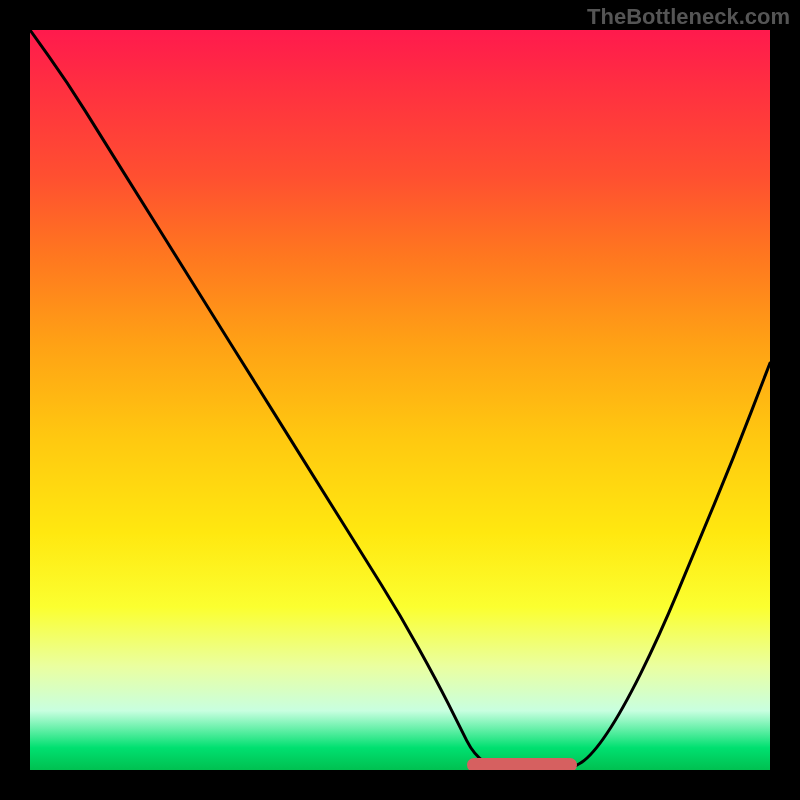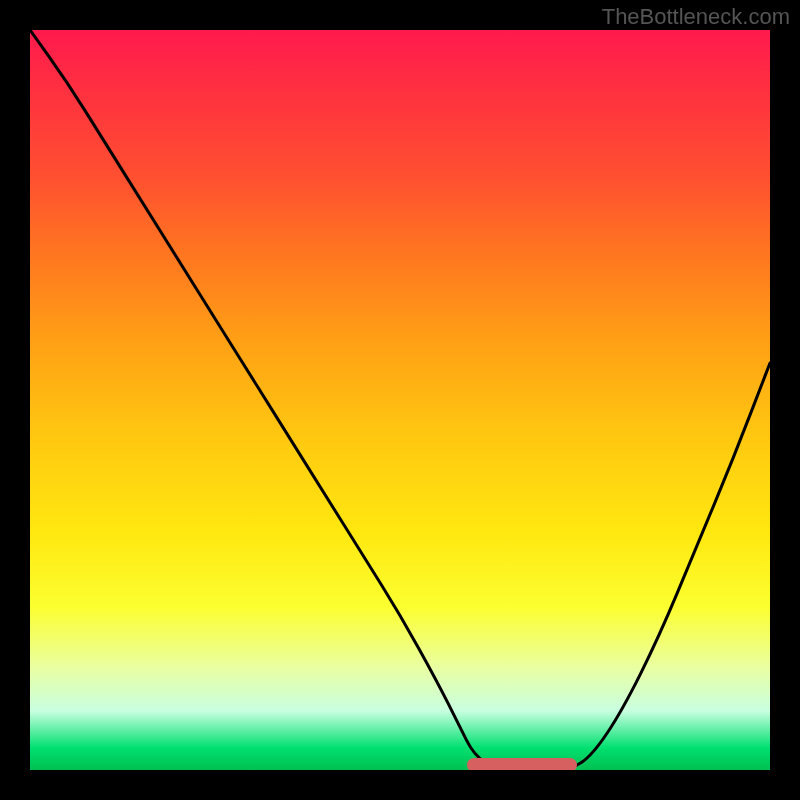--- a/index.html
+++ b/index.html
@@ -10,21 +10,21 @@
     font-family: Arial, sans-serif;
     position: relative;
     overflow: hidden;
   }
   .watermark {
     position: absolute;
     top: 4px;
     right: 10px;
     color: #555;
     font-size: 22px;
-    font-weight: 400;
+    font-weight: 700;
     z-index: 10;
   }
   .plot-area {
     position: absolute;
     left: 30px;
     top: 30px;
     width: 740px;
     height: 740px;
     overflow: hidden;
   }

